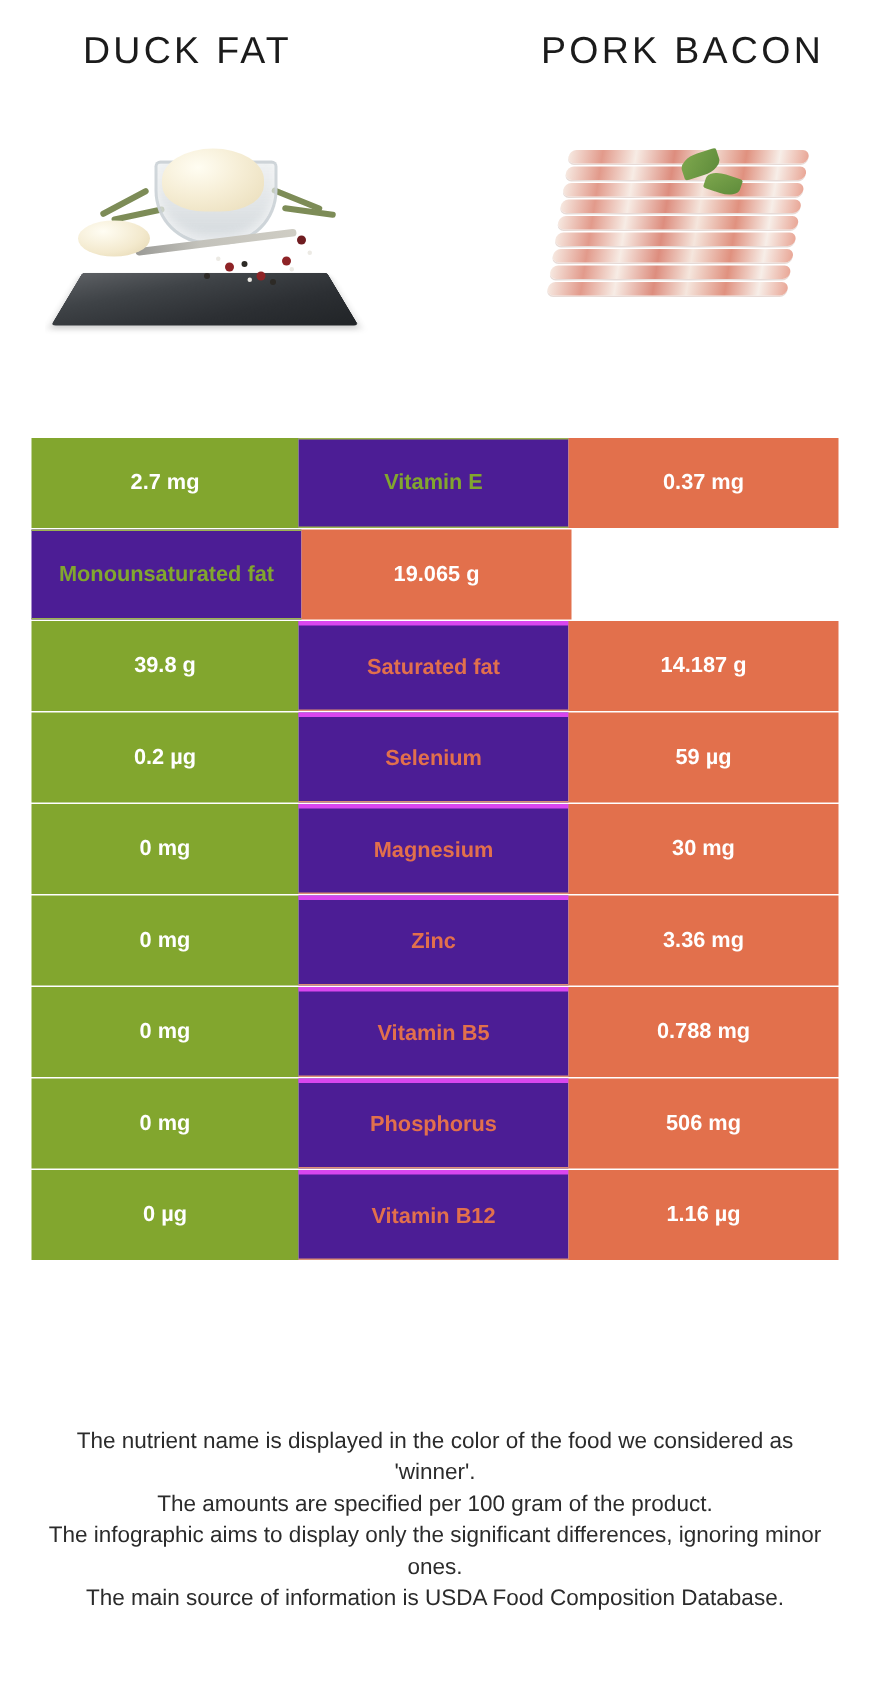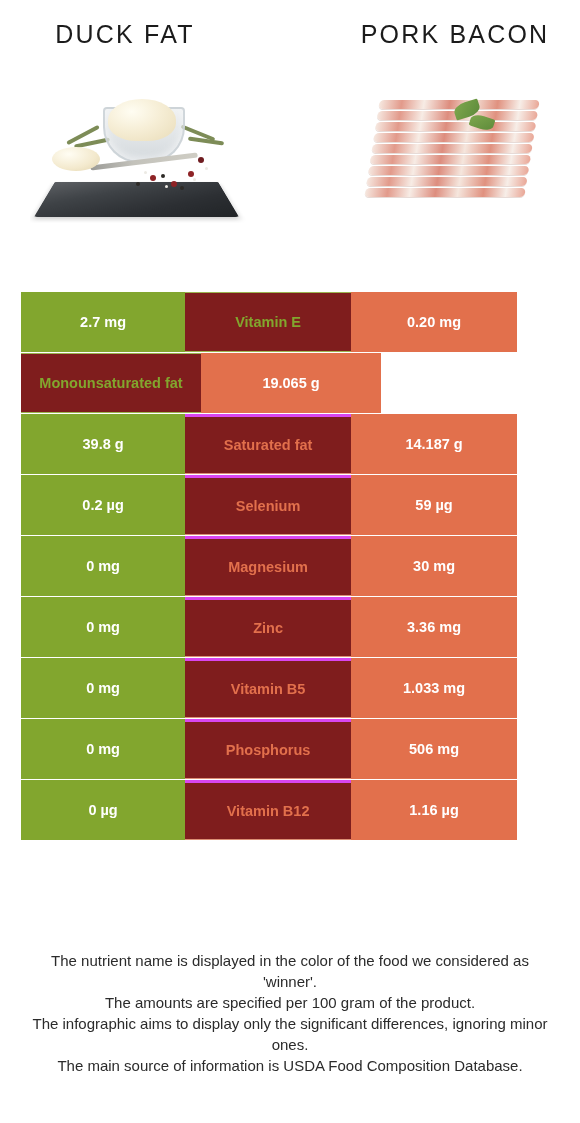--- a/index.html
+++ b/index.html
@@ -168,21 +168,21 @@
     white-space: nowrap;
   }
   .vs .v { color: #7DA82E; }
   .vs .s { color: #E0694A; }
 
   
   .table {
     position: absolute;
     left: 21px;
     top: 292px;
-    width: 496px;
+    width: 538px;
   }
   .row {
     display: flex;
     height: 60px;
     margin-bottom: 1px;
   }
   .cell {
     display: flex;
     align-items: center;
     justify-content: center;
@@ -190,21 +190,21 @@
     font-weight: bold;
     box-sizing: border-box;
   }
   .cell-left {
     width: 178px;
     background: #82A62E;
     color: #ffffff;
   }
   .cell-mid {
     width: 180px;
-    background: #7f1d1d;
+    background: #4c1d95;
     font-size: 14.5px;
   }
   .cell-right {
     width: 180px;
     background: #E2704C;
     color: #ffffff;
   }
   .win-green .cell-mid {
     color: #82A62E;
     border-top: 1px solid #9bb450;
@@ -277,21 +277,21 @@
     <div class="sage sage1"></div>
     <div class="sage sage2"></div>
   </div>
 
 </div>
 
 <div class="table" id="nutrient-table">
     <div class="row win-green">
       <div class="cell cell-left">2.7 mg</div>
       <div class="cell cell-mid">Vitamin E</div>
-      <div class="cell cell-right">0.20 mg</div>
+      <div class="cell cell-right">0.37 mg</div>
     </div>
     <div class="row win-green">
       <div class="cell cell-mid">Monounsaturated fat</div>
       <div class="cell cell-right">19.065 g</div>
     </div>
     <div class="row win-orange">
       <div class="cell cell-left">39.8 g</div>
       <div class="cell cell-mid">Saturated fat</div>
       <div class="cell cell-right">14.187 g</div>
     </div>
@@ -306,21 +306,21 @@
       <div class="cell cell-right">30 mg</div>
     </div>
     <div class="row win-orange">
       <div class="cell cell-left">0 mg</div>
       <div class="cell cell-mid">Zinc</div>
       <div class="cell cell-right">3.36 mg</div>
     </div>
     <div class="row win-orange">
       <div class="cell cell-left">0 mg</div>
       <div class="cell cell-mid">Vitamin B5</div>
-      <div class="cell cell-right">1.033 mg</div>
+      <div class="cell cell-right">0.788 mg</div>
     </div>
     <div class="row win-orange">
       <div class="cell cell-left">0 mg</div>
       <div class="cell cell-mid">Phosphorus</div>
       <div class="cell cell-right">506 mg</div>
     </div>
     <div class="row win-orange">
       <div class="cell cell-left">0 µg</div>
       <div class="cell cell-mid">Vitamin B12</div>
       <div class="cell cell-right">1.16 µg</div>

